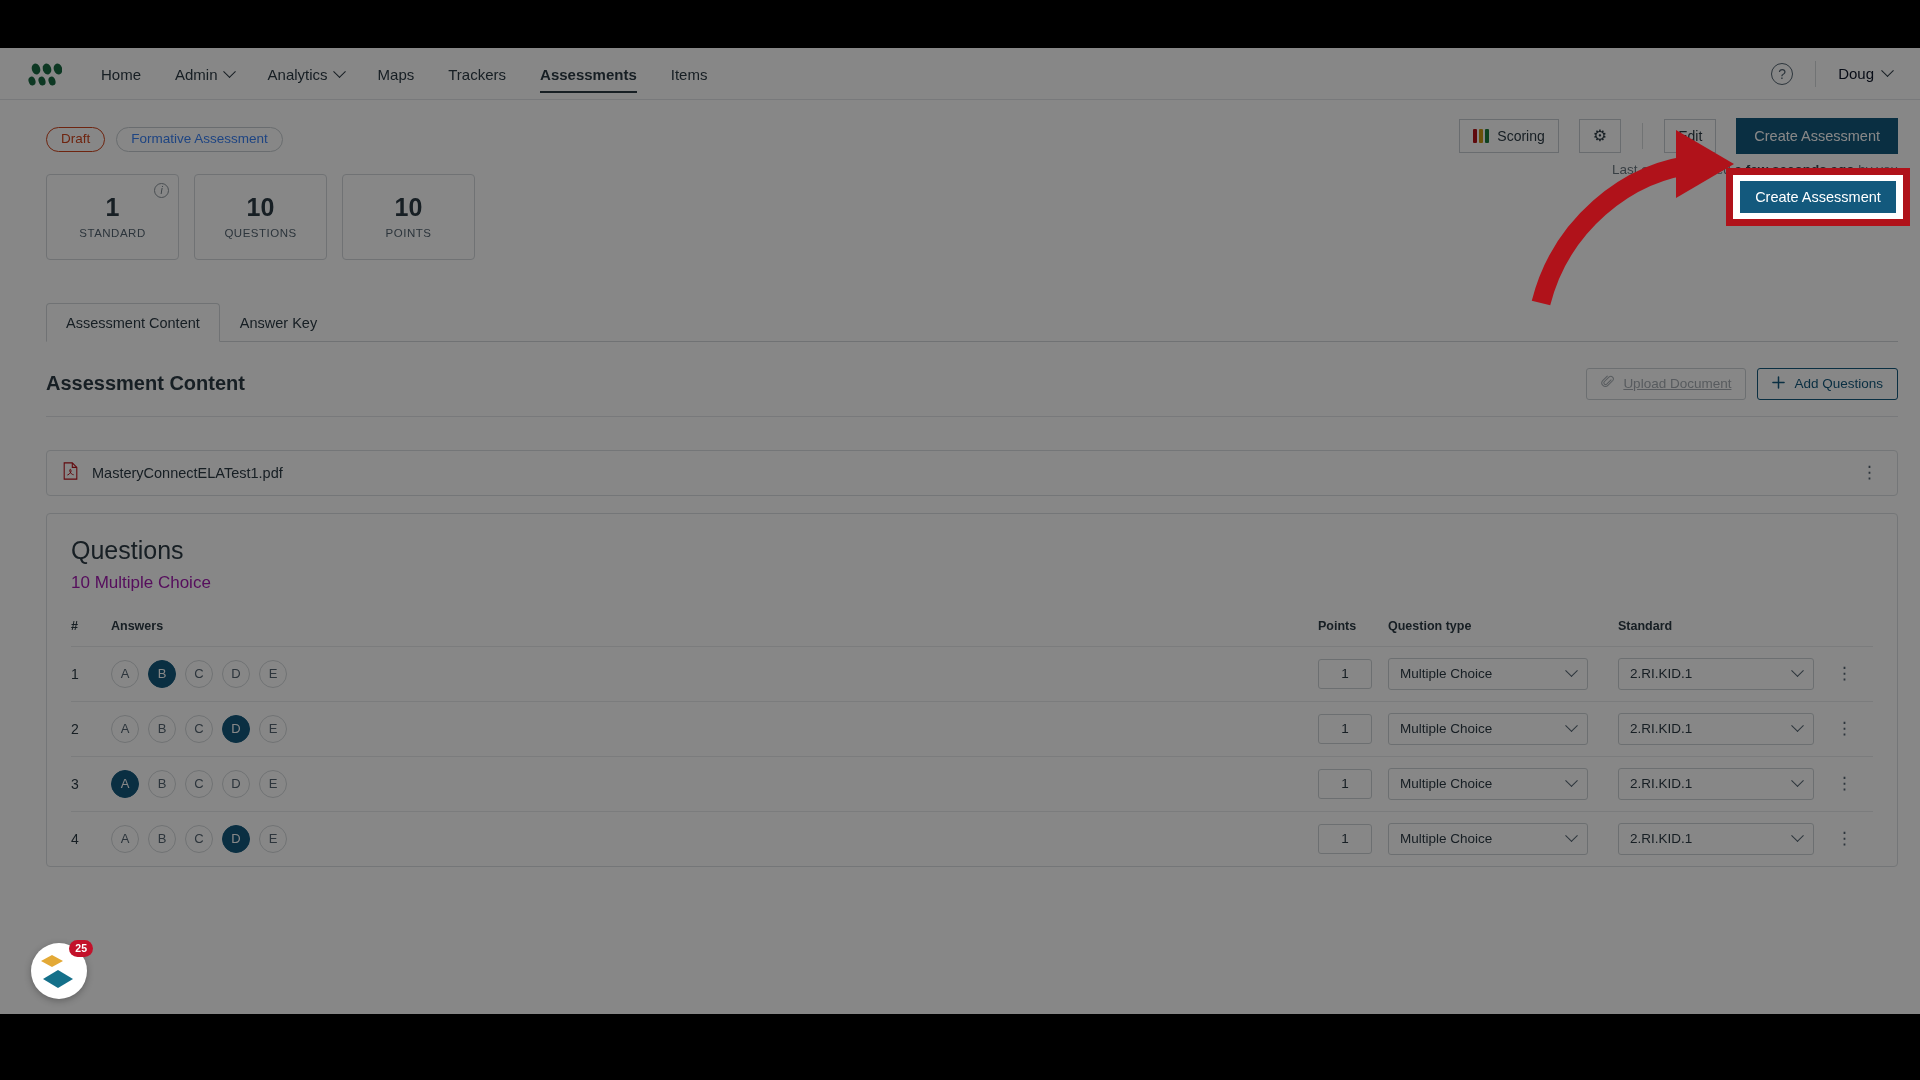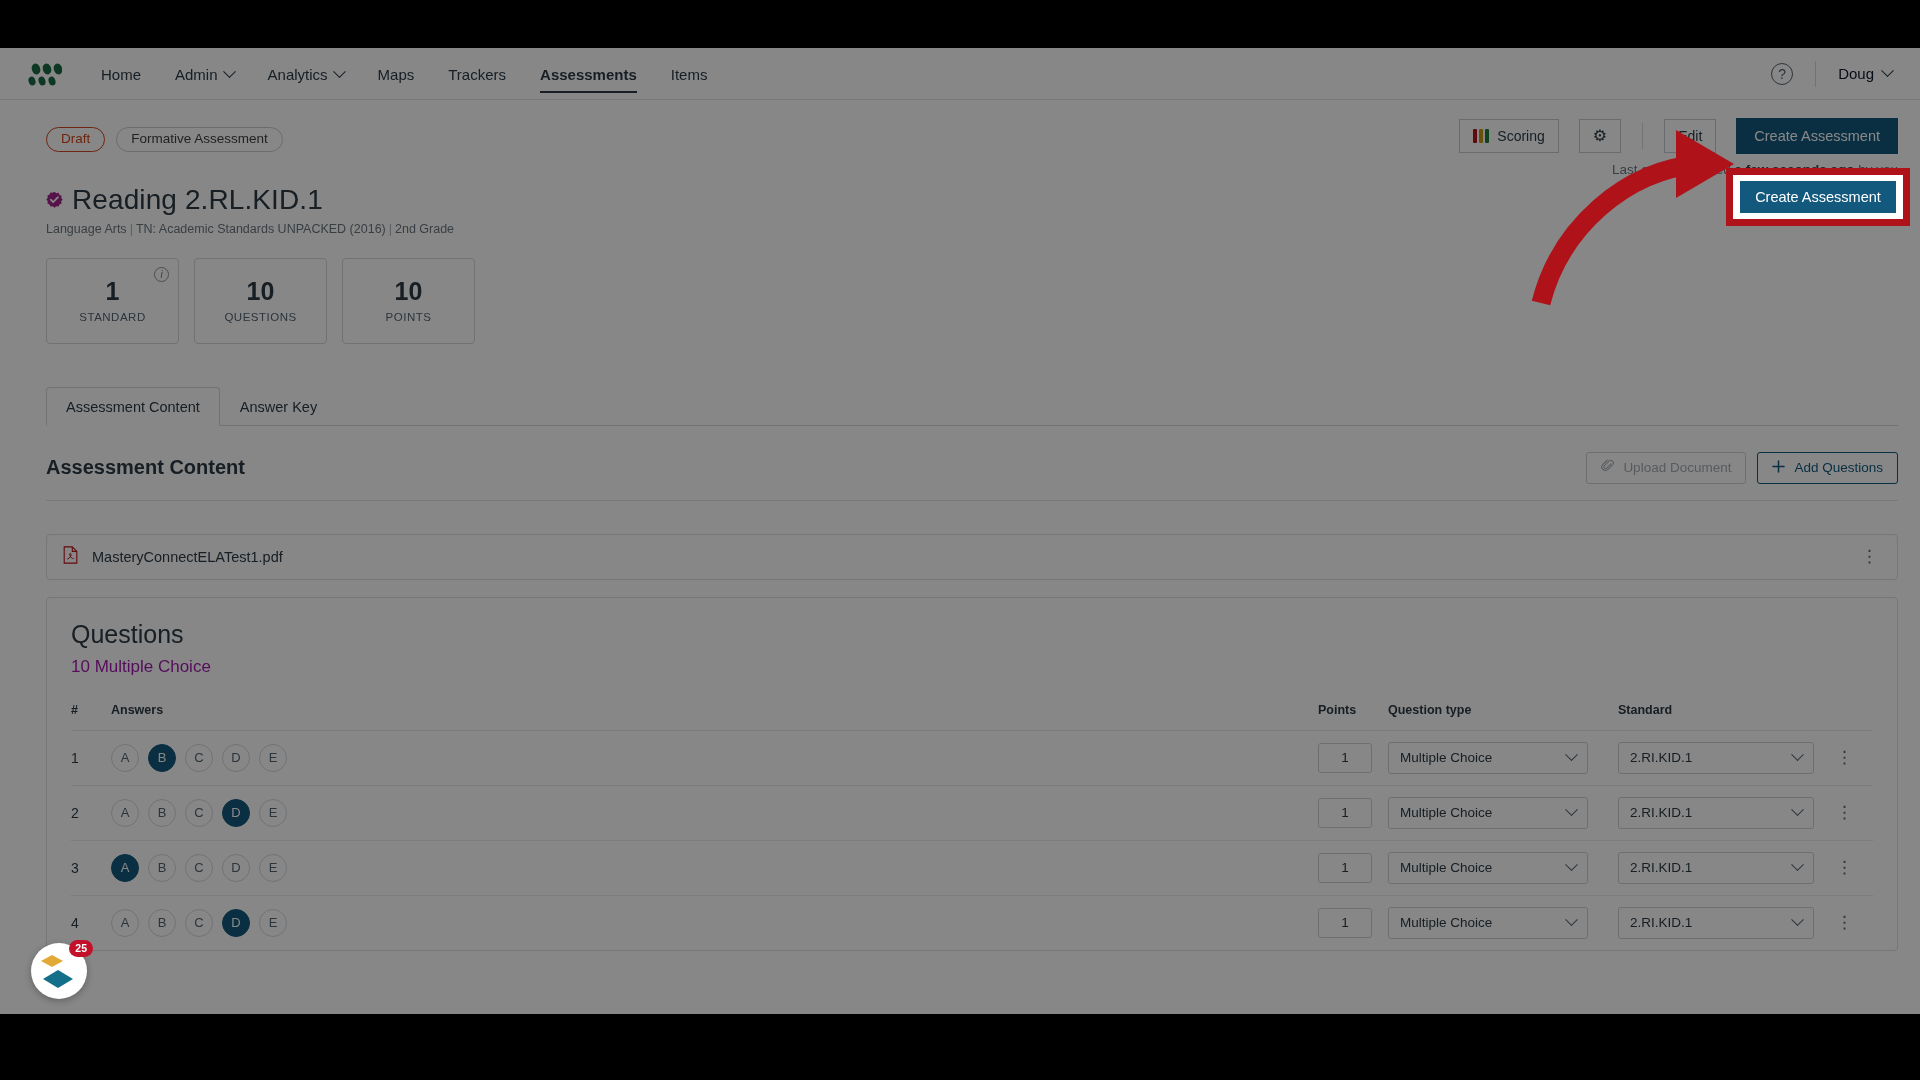--- a/index.html
+++ b/index.html
@@ -85,21 +85,21 @@
   
   .page { padding: 0 22px; position: relative; margin-left: 24px; }
 
   .status-row {
     display: flex; align-items: center; gap: 11px;
     padding-top: 27px;
   }
   .pill {
     border-radius: 14px; padding: 4px 14px 5px;
     font-size: 13.5px; line-height: 1;
-    border: 1px solid #c7cdd1; color: #404040;
+    border: 1px solid #c7cdd1; color: #3b82f6;
     background: transparent;
     cursor: pointer;
   }
   .pill.draft { border-color: #d0451d; color: #d0451d; }
 
   
   .toolbar {
     position: absolute; right: 22px; top: 18px;
     display: flex; align-items: center; gap: 11px;
     z-index: 6;
@@ -191,20 +191,21 @@
   }
   .sec-title { font-size: 20px; font-weight: bold; color: #2d3b45; }
   .sec-actions { margin-left: auto; display: flex; gap: 11px; align-items: center; }
   .btn-ghost {
     height: 32px; padding: 0 14px;
     border: 1px solid #cdd2d6; border-radius: 3px;
     background: #fff; color: #a6adb3;
     font-size: 13.5px;
     display: flex; align-items: center; gap: 8px;
     cursor: pointer;
+    text-decoration: underline;
   }
   .btn-outline {
     height: 32px; padding: 0 14px;
     border: 1px solid #13597d; border-radius: 3px;
     background: #fff; color: #13597d;
     font-size: 13.5px;
     display: flex; align-items: center; gap: 9px;
     cursor: pointer;
   }
 
@@ -403,34 +404,20 @@
           <span>Edit</span>
         </div>
         <div class="btn-primary" style="margin-left:9px">
           <span>Create Assessment</span>
         </div>
       </div>
       <div class="lastedit">
         <span>Last edit was saved </span><b>a few seconds ago</b><span> by you</span>
       </div>
 
-      <div class="title-wrap">
-        <div class="title-line">
-          <span class="badge-check">
-            <svg viewBox="0 0 20 20" width="17" height="17">
-              <path d="M10 0.8l2.1 1.7 2.7-.4 1 2.5 2.5 1-.4 2.7L19.6 10l-1.7 2.1.4 2.7-2.5 1-1 2.5-2.7-.4L10 19.6l-2.1-1.7-2.7.4-1-2.5-2.5-1 .4-2.7L0.4 10l1.7-2.1-.4-2.7 2.5-1 1-2.5 2.7.4z" fill="#a3248a"></path>
-              <path d="M5.6 10.2l2.8 2.8 5.8-5.8" stroke="#fff" stroke-width="2" fill="none" stroke-linecap="round" stroke-linejoin="round"></path>
-            </svg>
-          </span>
-          <h1 class="title">Reading 2.RL.KID.1</h1>
-        </div>
-        <div class="subtitle">
-          <span>Language Arts</span><span class="sep">|</span><span>TN: Academic Standards UNPACKED (2016)</span><span class="sep">|</span><span>2nd Grade</span>
-        </div>
-      </div>
 
       <div class="stats">
         <div class="stat">
           <div class="info-i">i</div>
           <div class="num">1</div>
           <div class="lbl">STANDARD</div>
         </div>
         <div class="stat">
           <div class="num">10</div>
           <div class="lbl">QUESTIONS</div>

